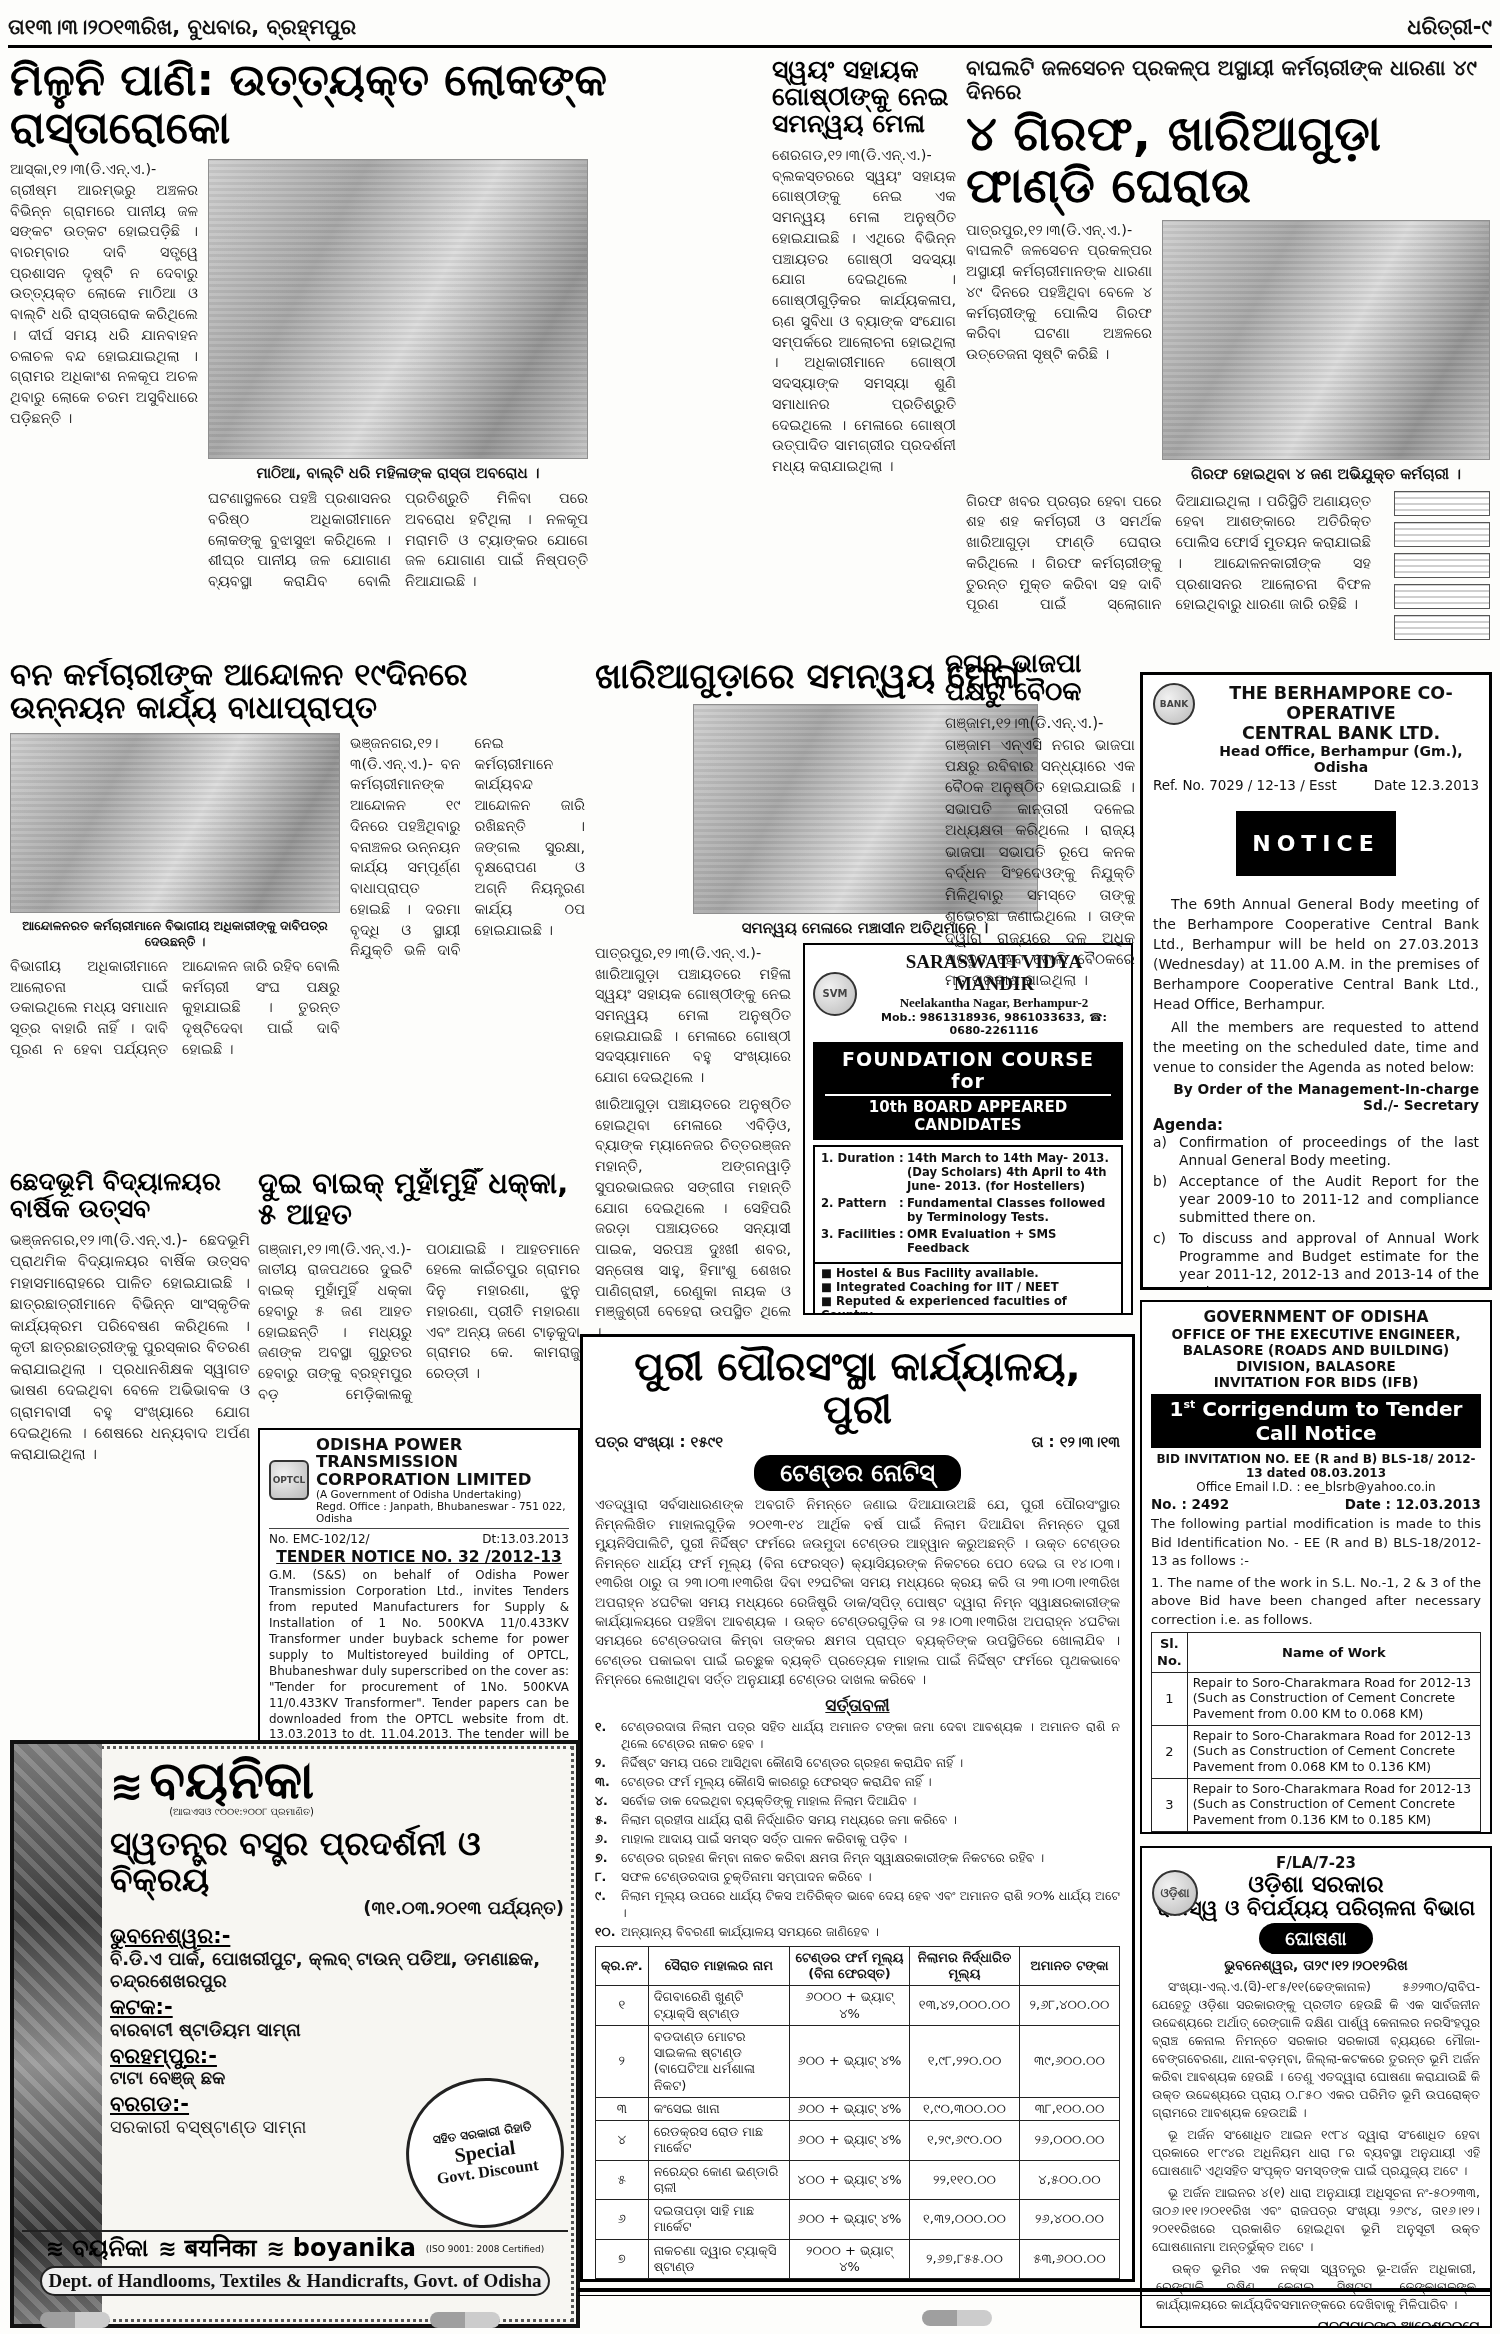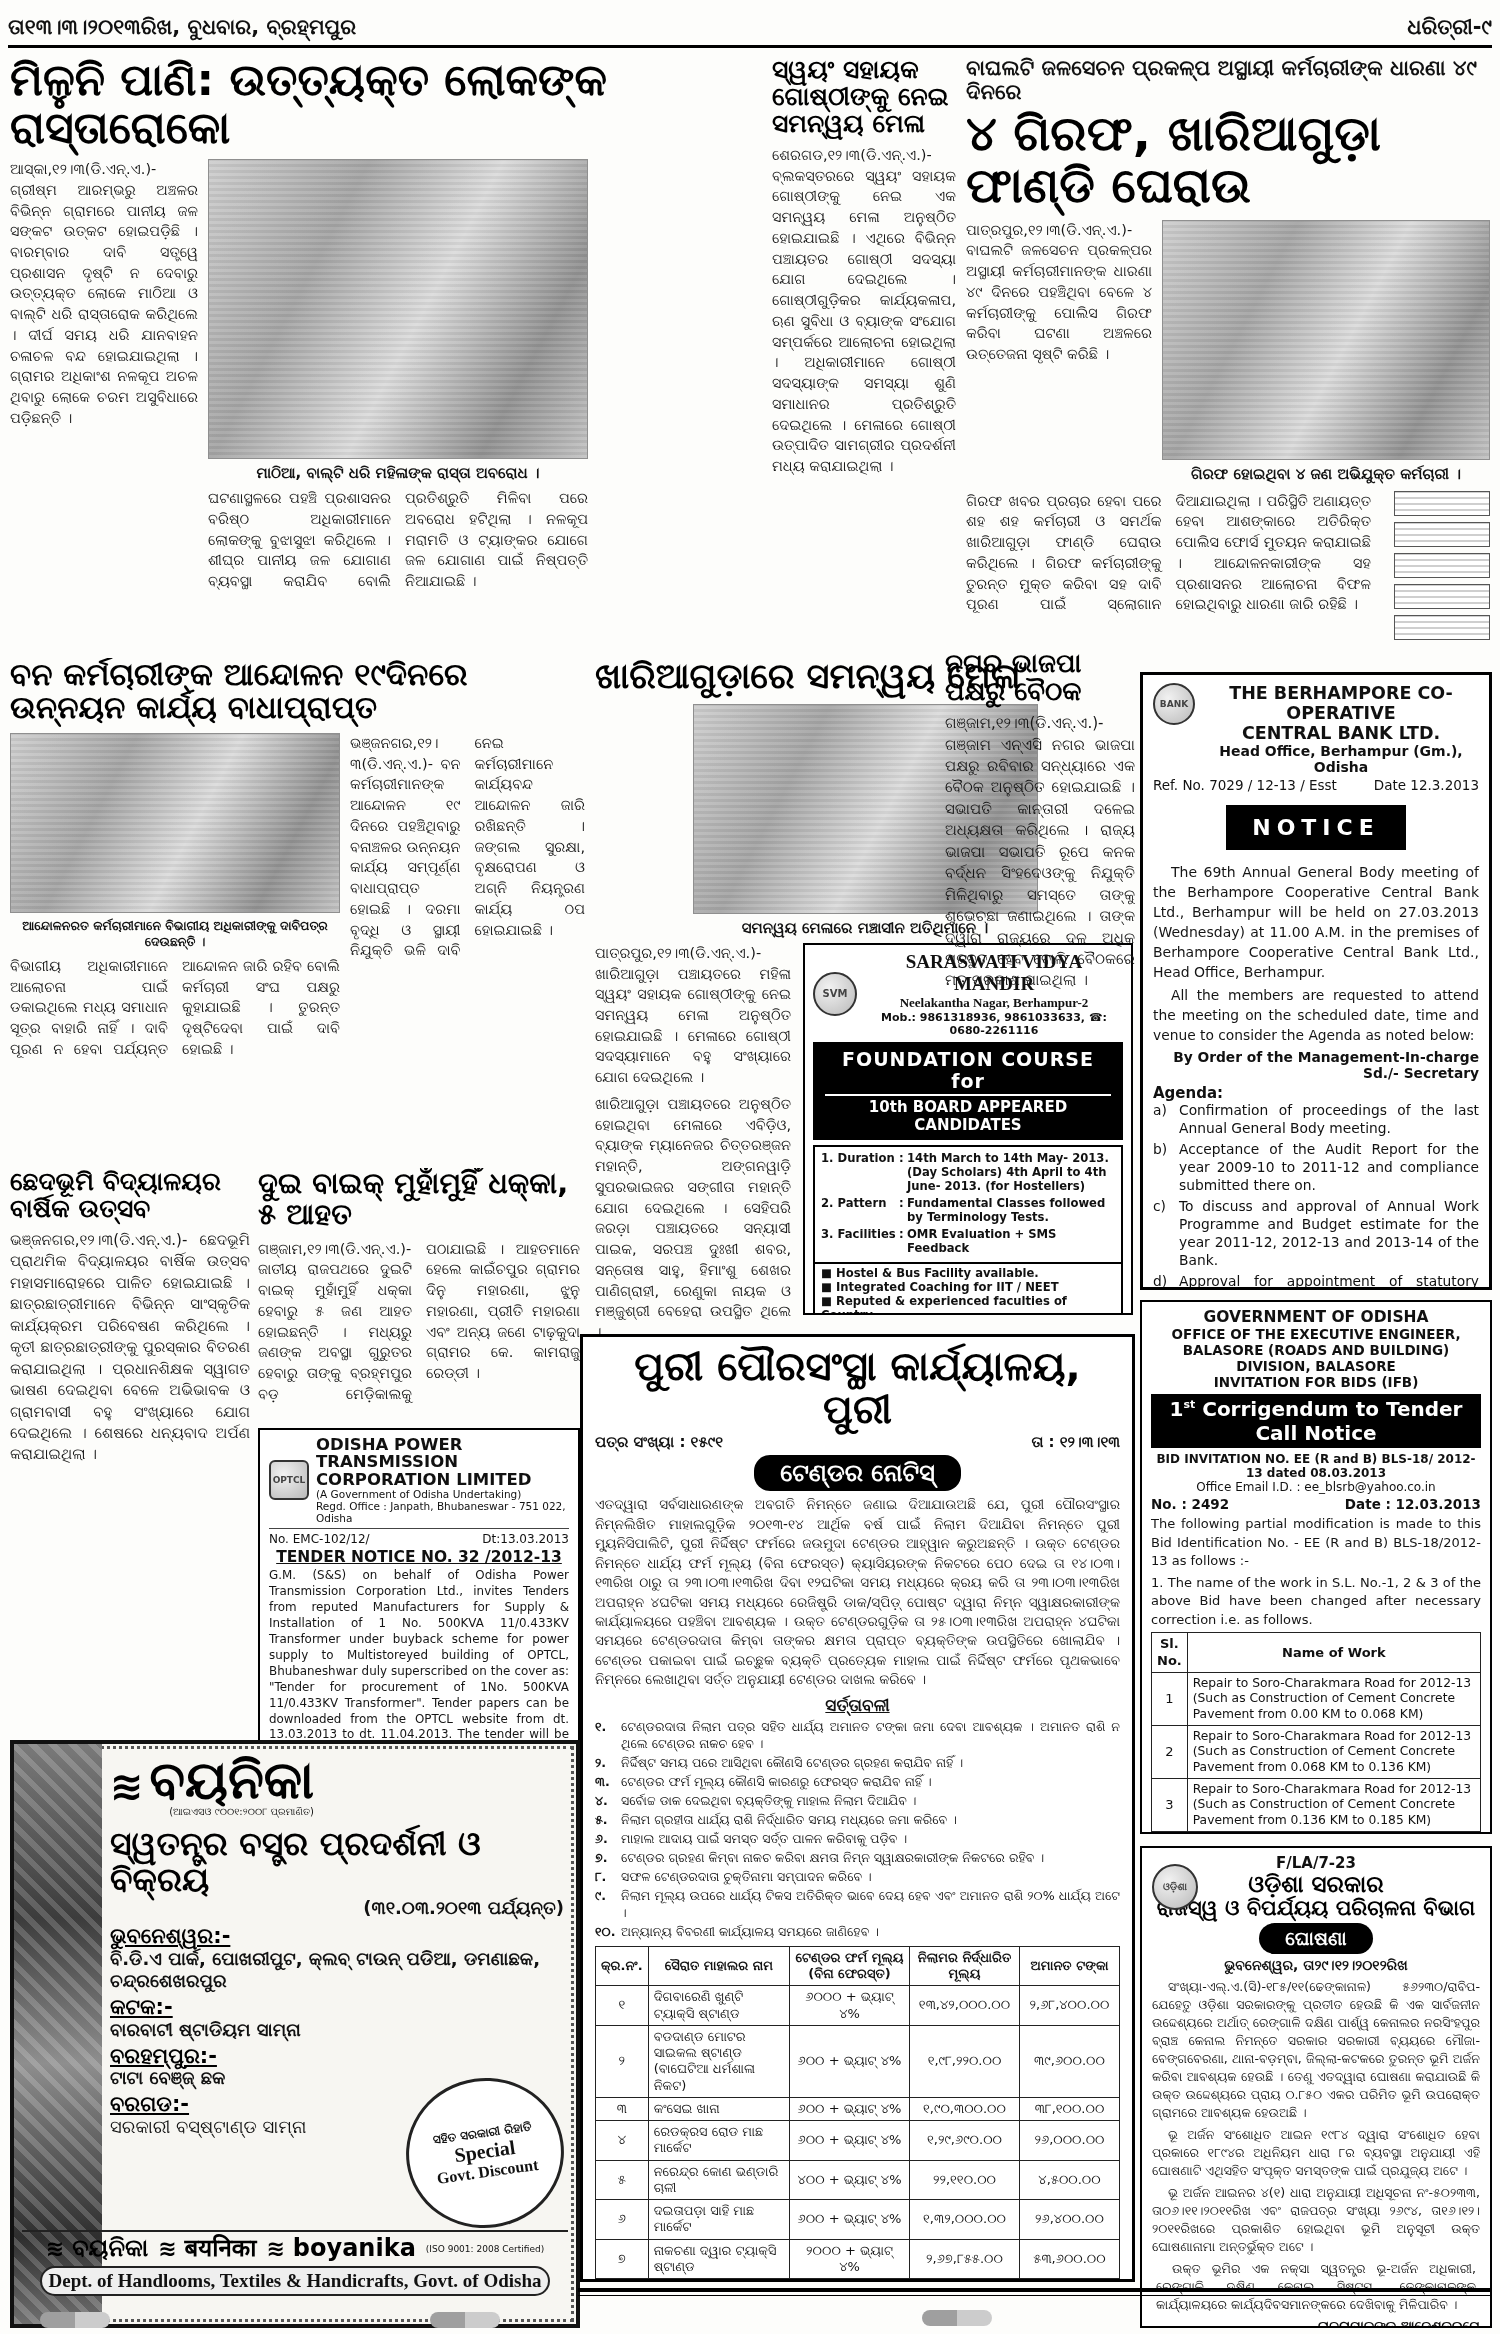--- a/index.html
+++ b/index.html
@@ -194,21 +194,21 @@
       <div style="flex:1;text-align:center">
         <div style="font-weight:bold;font-size:17.5px">THE BERHAMPORE CO-OPERATIVE</div>
         <div style="font-weight:bold;font-size:17.5px">CENTRAL BANK LTD.</div>
         <div style="font-weight:bold;font-size:14px">Head Office, Berhampur (Gm.), Odisha</div>
       </div>
     </div>
     <div style="display:flex;justify-content:space-between;font-size:13.5px;margin-top:2px">
       <span>Ref. No. 7029 / 12-13 / Esst</span>
       <span>Date 12.3.2013</span>
     </div>
-    <div class="black-badge" style="width:180px;margin:12px auto;font-size:22px;letter-spacing:6px;padding:10px 0">NOTICE</div>
+    <div class="black-badge" style="width:160px;margin:18px auto;font-size:22px;letter-spacing:6px;padding:20px 0">NOTICE</div>
     <p class="body-txt" style="margin:4px 0;font-size:14px;text-indent:18px">The 69th Annual General Body meeting of the Berhampore Cooperative Central Bank Ltd., Berhampur will be held on 27.03.2013 (Wednesday) at 11.00 A.M. in the premises of Berhampore Cooperative Central Bank Ltd., Head Office, Berhampur.</p>
     <p class="body-txt" style="margin:4px 0;font-size:13.8px;text-indent:18px">All the members are requested to attend the meeting on the scheduled date, time and venue to consider the Agenda as noted below:</p>
     <div class="rt" style="font-weight:bold;font-size:13.8px">By Order of the Management-In-charge</div>
     <div class="rt" style="font-weight:bold;font-size:13.8px">Sd./- Secretary</div>
     <div style="font-weight:bold;font-size:15px;margin-top:3px">Agenda:</div>
     <div>
 
         <div class="agenda-item">
           <span class="k">a)</span>
           <span>Confirmation of proceedings of the last Annual General Body meeting.</span>
@@ -443,21 +443,21 @@
             <td class="ctr">3</td>
             <td style="font-size:12.3px">Repair to Soro-Charakmara Road for 2012-13 (Such as Construction of Cement Concrete Pavement from 0.136 KM to 0.185 KM)</td>
           </tr>
         </tbody>
     </table>
 
   </section>
 
   <section class="abs nbox-thin" style="left:1140px;top:1846px;width:352px;height:482px;padding:6px 10px;overflow:hidden">
     <div style="position:relative">
-      <div class="emblem" style="width:46px;height:46px;position:absolute;left:0;top:10px;font-size:10px">ଓଡ଼ିଶା</div>
+      <div class="emblem" style="width:46px;height:46px;position:absolute;left:0;top:16px;font-size:12px">ଓଡ଼ିଶା</div>
       <div class="ctr" style="font-weight:bold;font-size:15px">F/LA/7-23</div>
       <div class="ctr hl" style="font-size:23px">ଓଡ଼ିଶା ସରକାର</div>
       <div class="ctr hl" style="font-size:21px">ରାଜସ୍ୱ ଓ ବିପର୍ଯ୍ୟୟ ପରିଚାଳନା ବିଭାଗ</div>
       <div class="ctr" style="margin:3px 0">
         <span class="rounded-badge" style="font-size:19px">ଘୋଷଣା</span>
       </div>
       <div class="ctr" style="font-weight:bold;font-size:14px">ଭୁବନେଶ୍ୱର, ତା୨୯।୧୨।୨୦୧୨ରିଖ</div>
     </div>
     <p class="body-txt" style="font-size:12.6px;margin:4px 0;text-indent:16px">ସଂଖ୍ୟା-ଏଲ୍.ଏ.(ସି)-୧୮୫/୧୧(ଢେଙ୍କାନାଳ) ୫୬୨୩୦/ରାବିପ- ଯେହେତୁ ଓଡ଼ିଶା ସରକାରଙ୍କୁ ପ୍ରତୀତ ହେଉଛି କି ଏକ ସାର୍ବଜନୀନ ଉଦ୍ଦେଶ୍ୟରେ ଅର୍ଥାତ୍ ରେଙ୍ଗାଳି ଦକ୍ଷିଣ ପାର୍ଶ୍ୱ କେନାଲର ନରସିଂହପୁର ବ୍ରାଞ୍ଚ କେନାଲ ନିମନ୍ତେ ସରକାର ସରକାରୀ ବ୍ୟୟରେ ମୌଜା-ବେଙ୍ଗବେରଣା, ଥାନା-ବଡ଼ମ୍ବା, ଜିଲ୍ଲା-କଟକରେ ତୁରନ୍ତ ଭୂମି ଅର୍ଜନ କରିବା ଆବଶ୍ୟକ ହେଉଛି । ତେଣୁ ଏତଦ୍ୱାରା ଘୋଷଣା କରାଯାଉଛି କି ଉକ୍ତ ଉଦ୍ଦେଶ୍ୟରେ ପ୍ରାୟ ୦.୮୫୦ ଏକର ପରିମିତ ଭୂମି ଉପରୋକ୍ତ ଗ୍ରାମରେ ଆବଶ୍ୟକ ହେଉଅଛି ।</p>
     <p class="body-txt" style="font-size:12.6px;margin:4px 0;text-indent:16px">ଭୂ ଅର୍ଜନ ସଂଶୋଧିତ ଆଇନ ୧୯୮୪ ଦ୍ୱାରା ସଂଶୋଧିତ ହେବା ପ୍ରକାରେ ୧୮୯୪ର ଅଧିନିୟମ ଧାରା ୮ର ବ୍ୟବସ୍ଥା ଅନୁଯାୟୀ ଏହି ଘୋଷଣାଟି ଏଥିସହିତ ସଂପୃକ୍ତ ସମସ୍ତଙ୍କ ପାଇଁ ପ୍ରଯୁଜ୍ୟ ଅଟେ ।</p>

